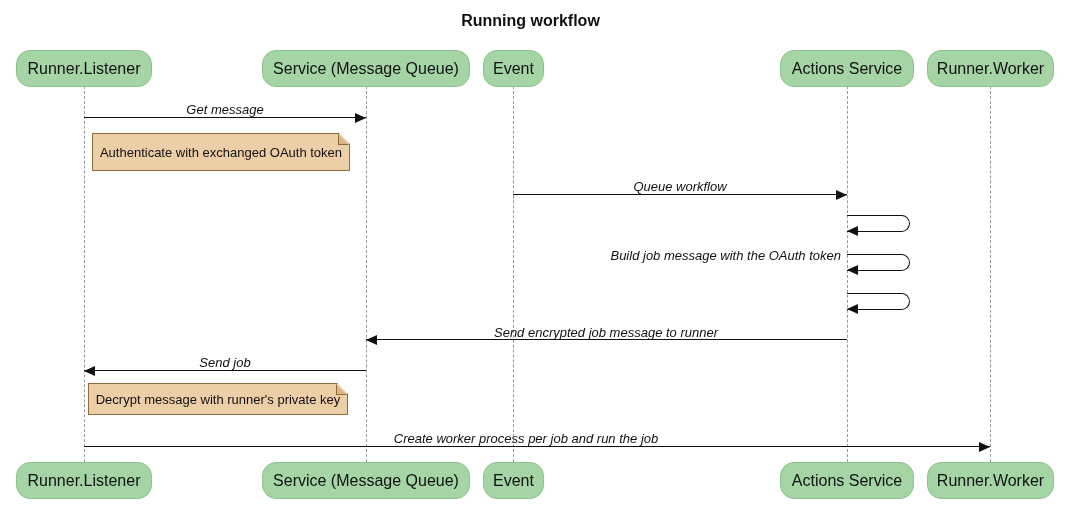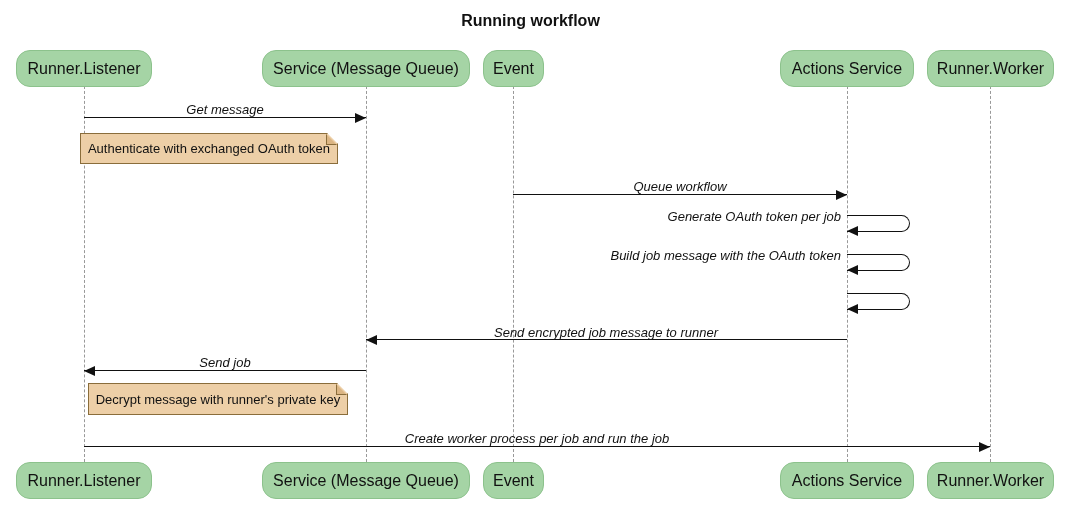--- a/index.html
+++ b/index.html
@@ -116,30 +116,29 @@
   <div class="actor" style="left:16px;top:50px;width:136px">Runner.Listener</div>
   <div class="actor" style="left:262px;top:50px;width:208px">Service (Message Queue)</div>
   <div class="actor" style="left:483px;top:50px;width:61px">Event</div>
   <div class="actor" style="left:780px;top:50px;width:134px">Actions Service</div>
   <div class="actor" style="left:927px;top:50px;width:127px">Runner.Worker</div>
 
   <div class="mlabel" style="left:225px;top:102px">Get message</div>
   <div class="mline" style="left:84px;top:117px;width:282px"></div>
   <div class="head-r" style="left:355px;top:113px"></div>
 
-  <div class="note" style="left:80px;top:133px;width:258px;height:31px">
+  <div class="note" style="left:92px;top:133px;width:258px;height:38px">
     <span>Authenticate with exchanged OAuth token</span>
     <span class="fold"></span>
   </div>
 
   <div class="mlabel" style="left:680px;top:179px">Queue workflow</div>
   <div class="mline" style="left:513px;top:194px;width:334px"></div>
   <div class="head-r" style="left:836px;top:190px"></div>
 
-  <div class="mlabel ralign" style="right:231px;top:209px">Generate OAuth token per job</div>
   <div class="loop" style="left:847px;top:215px"></div>
   <div class="head-l" style="left:847px;top:226px"></div>
 
   <div class="mlabel ralign" style="right:231px;top:248px">Build job message with the OAuth token</div>
   <div class="loop" style="left:847px;top:254px"></div>
   <div class="head-l" style="left:847px;top:265px"></div>
 
   <div class="loop" style="left:847px;top:293px"></div>
   <div class="head-l" style="left:847px;top:304px"></div>
 
@@ -149,21 +148,21 @@
 
   <div class="mlabel" style="left:225px;top:355px">Send job</div>
   <div class="mline" style="left:84px;top:370px;width:282px"></div>
   <div class="head-l" style="left:84px;top:366px"></div>
 
   <div class="note" style="left:88px;top:383px;width:260px;height:32px">
     <span>Decrypt message with runner's private key</span>
     <span class="fold"></span>
   </div>
 
-  <div class="mlabel" style="left:537px;top:431px">Create worker process per job and run the job</div>
+  <div class="mlabel" style="left:526px;top:431px">Create worker process per job and run the job</div>
   <div class="mline" style="left:84px;top:446px;width:906px"></div>
   <div class="head-r" style="left:979px;top:442px"></div>
 
   <div class="actor" style="left:16px;top:462px;width:136px">Runner.Listener</div>
   <div class="actor" style="left:262px;top:462px;width:208px">Service (Message Queue)</div>
   <div class="actor" style="left:483px;top:462px;width:61px">Event</div>
   <div class="actor" style="left:780px;top:462px;width:134px">Actions Service</div>
   <div class="actor" style="left:927px;top:462px;width:127px">Runner.Worker</div>
 
 </div>

